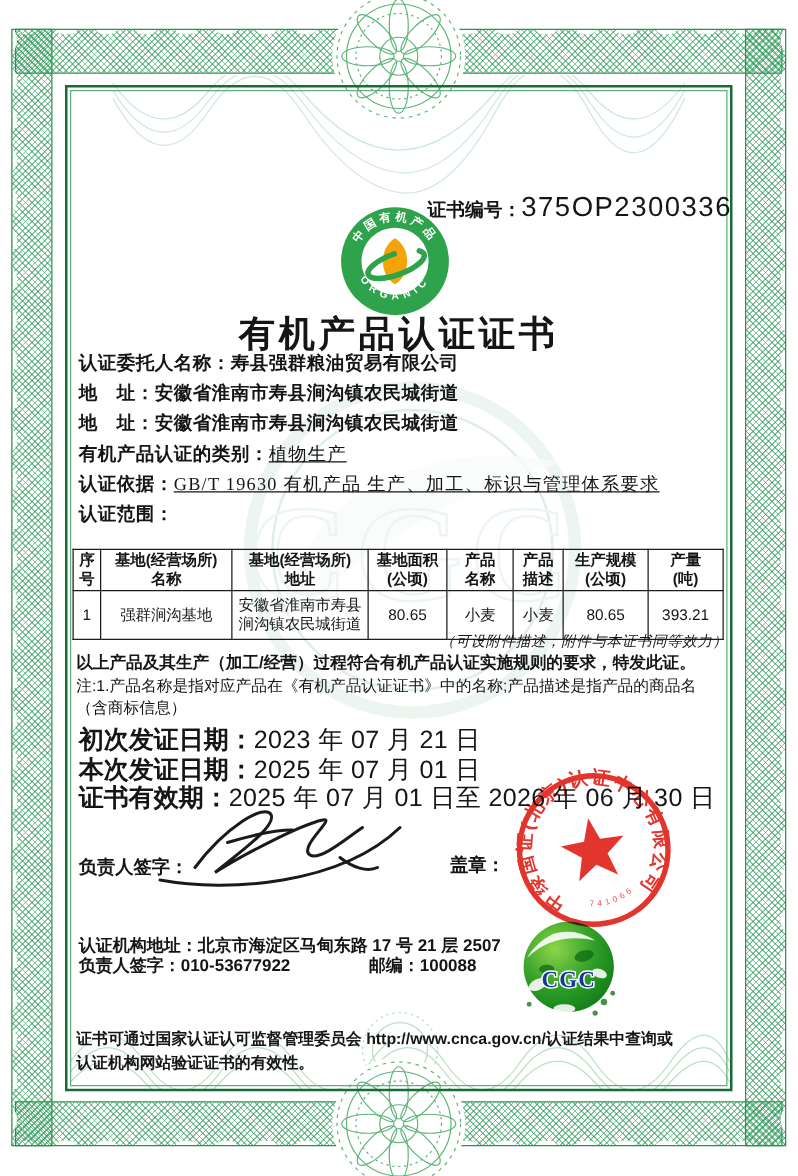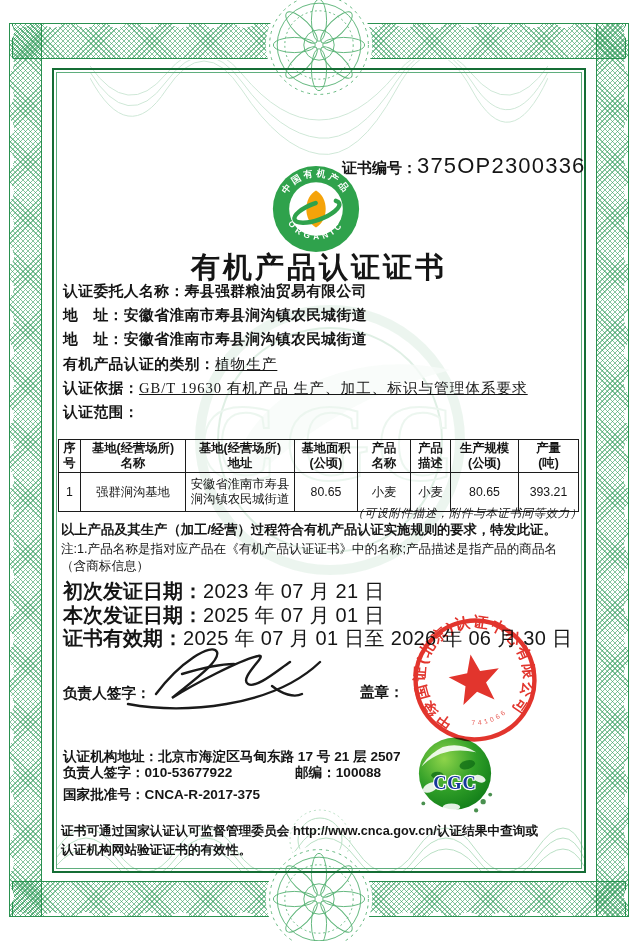--- a/index.html
+++ b/index.html
@@ -281,21 +281,20 @@
           <textPath href="#sealBot" startOffset="62%" text-anchor="middle">741066</textPath>
         </text>
       </g>
     </svg>
 
     <div class="abs agline a2"><span class="lab">认证机构地址：</span><span class="val">北京市海淀区马甸东路 17 号 21 层 2507</span></div>
     <div class="abs agline a3">
       <span class="lab">负责人签字：</span><span class="val">010-53677922</span>
       <span class="postcode"><span class="lab">邮编：</span><span class="val">100088</span></span>
     </div>
-    <div class="abs agline a5"><span class="lab">国家批准号：</span><span class="val">CNCA-R-2017-375</span></div>
 
     <svg class="abs cgc" width="88" height="88" viewBox="0 0 100 100">
       <defs>
         <radialGradient id="gg" cx="35%" cy="30%" r="80%">
           <stop offset="0%" stop-color="#8ed44a"></stop>
           <stop offset="55%" stop-color="#2f9e27"></stop>
           <stop offset="100%" stop-color="#0f7a18"></stop>
         </radialGradient>
       </defs>
       <circle cx="50" cy="46" r="41" fill="url(#gg)"></circle>

